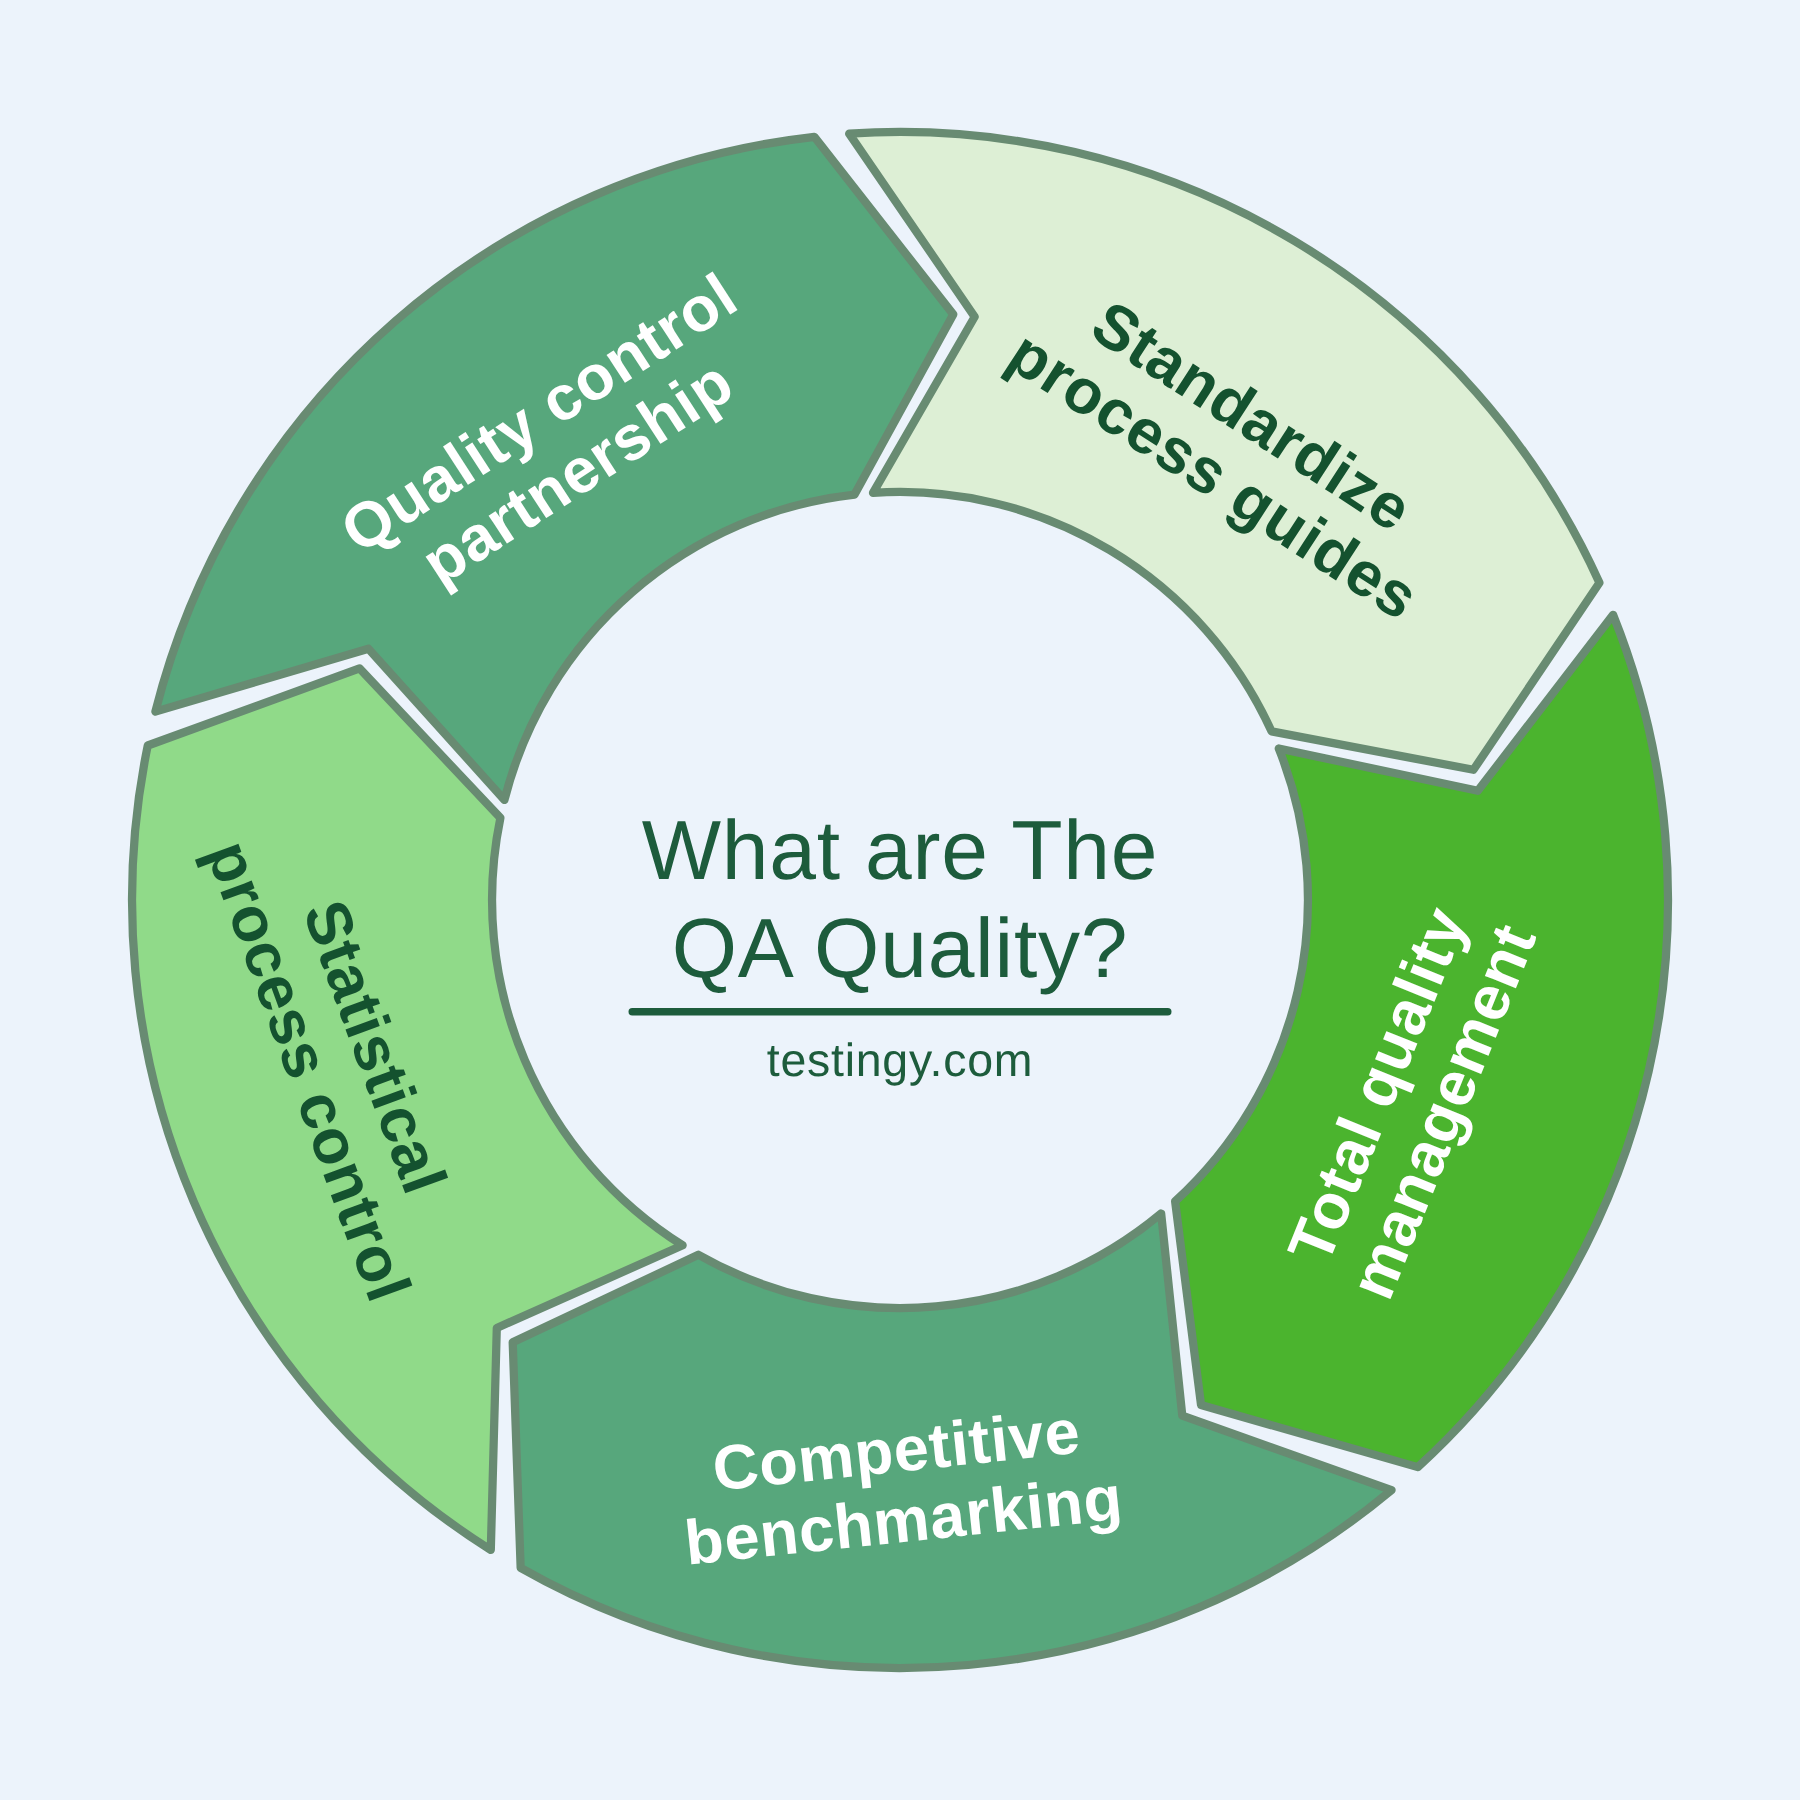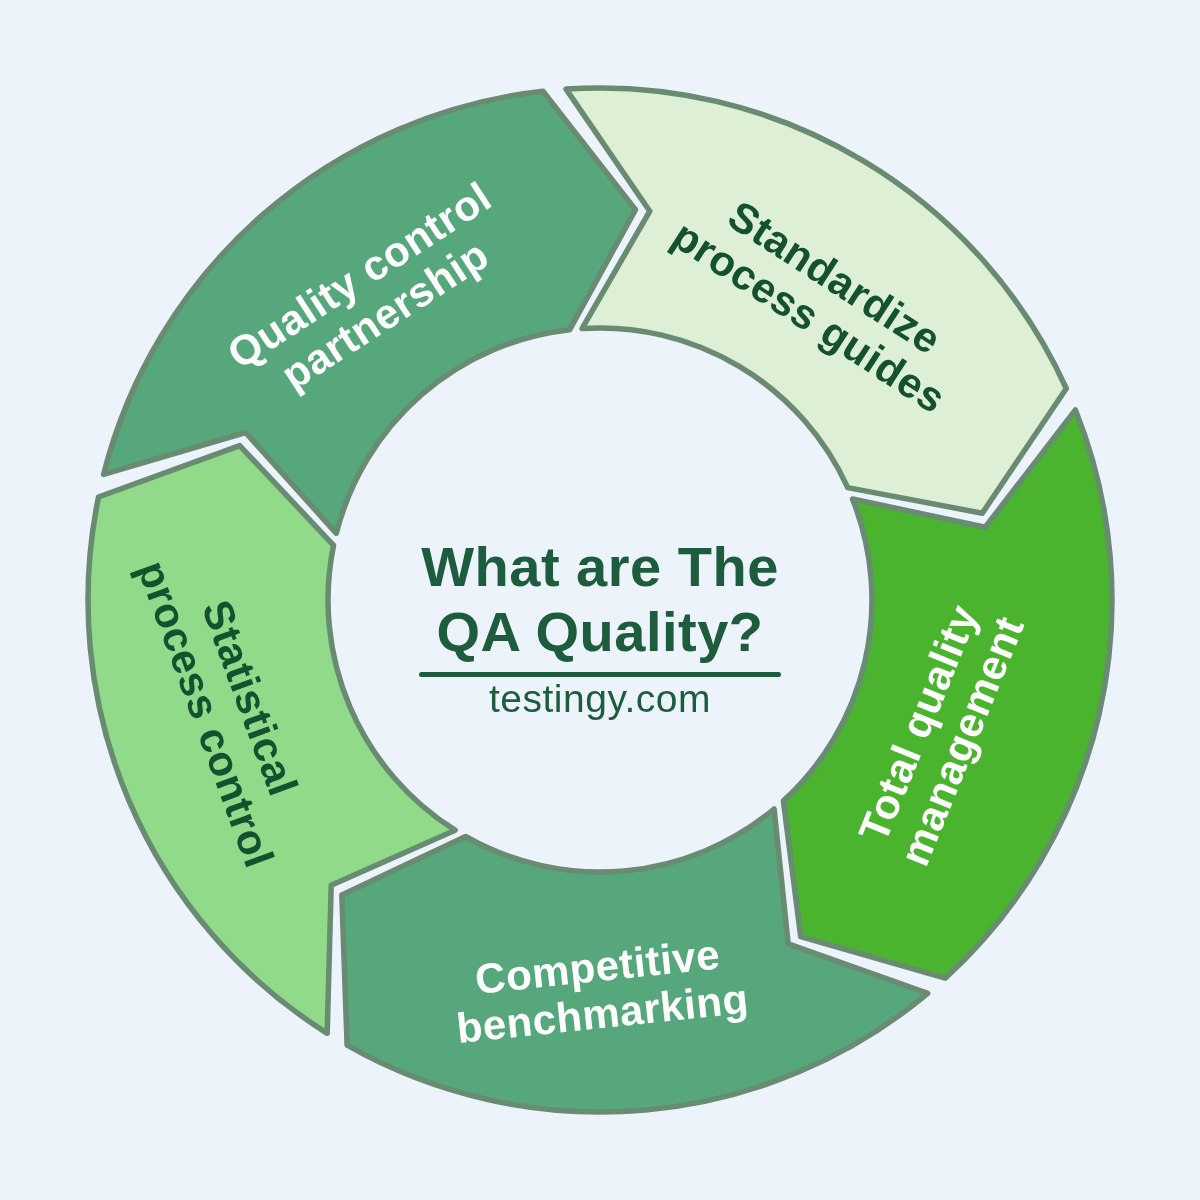--- a/index.html
+++ b/index.html
@@ -29,32 +29,33 @@
   }
   .center-block {
     position: absolute;
     top: 534px;
     left: 0;
     width: 1200px;
     text-align: center;
   }
   .title-line {
     font-size: 56px;
-    font-weight: 700;
+    font-weight: 400;
     line-height: 65px;
     letter-spacing: 0.5px;
   }
   .title-underline {
     width: 362px;
     height: 5px;
     margin: 8px auto 0 auto;
     border-radius: 3px;
   }
   .website {
-    font-size: 39px;
+    margin-top: 12px;
+    font-size: 31px;
     font-weight: 400;
     letter-spacing: 0.5px;
   }
 </style>
 </head>
 <body>
 
 <div class="stage" style="background: rgb(236, 243, 251);">
 
   <svg class="cycle-svg" id="cycle-svg" viewBox="0 0 1200 1200">

